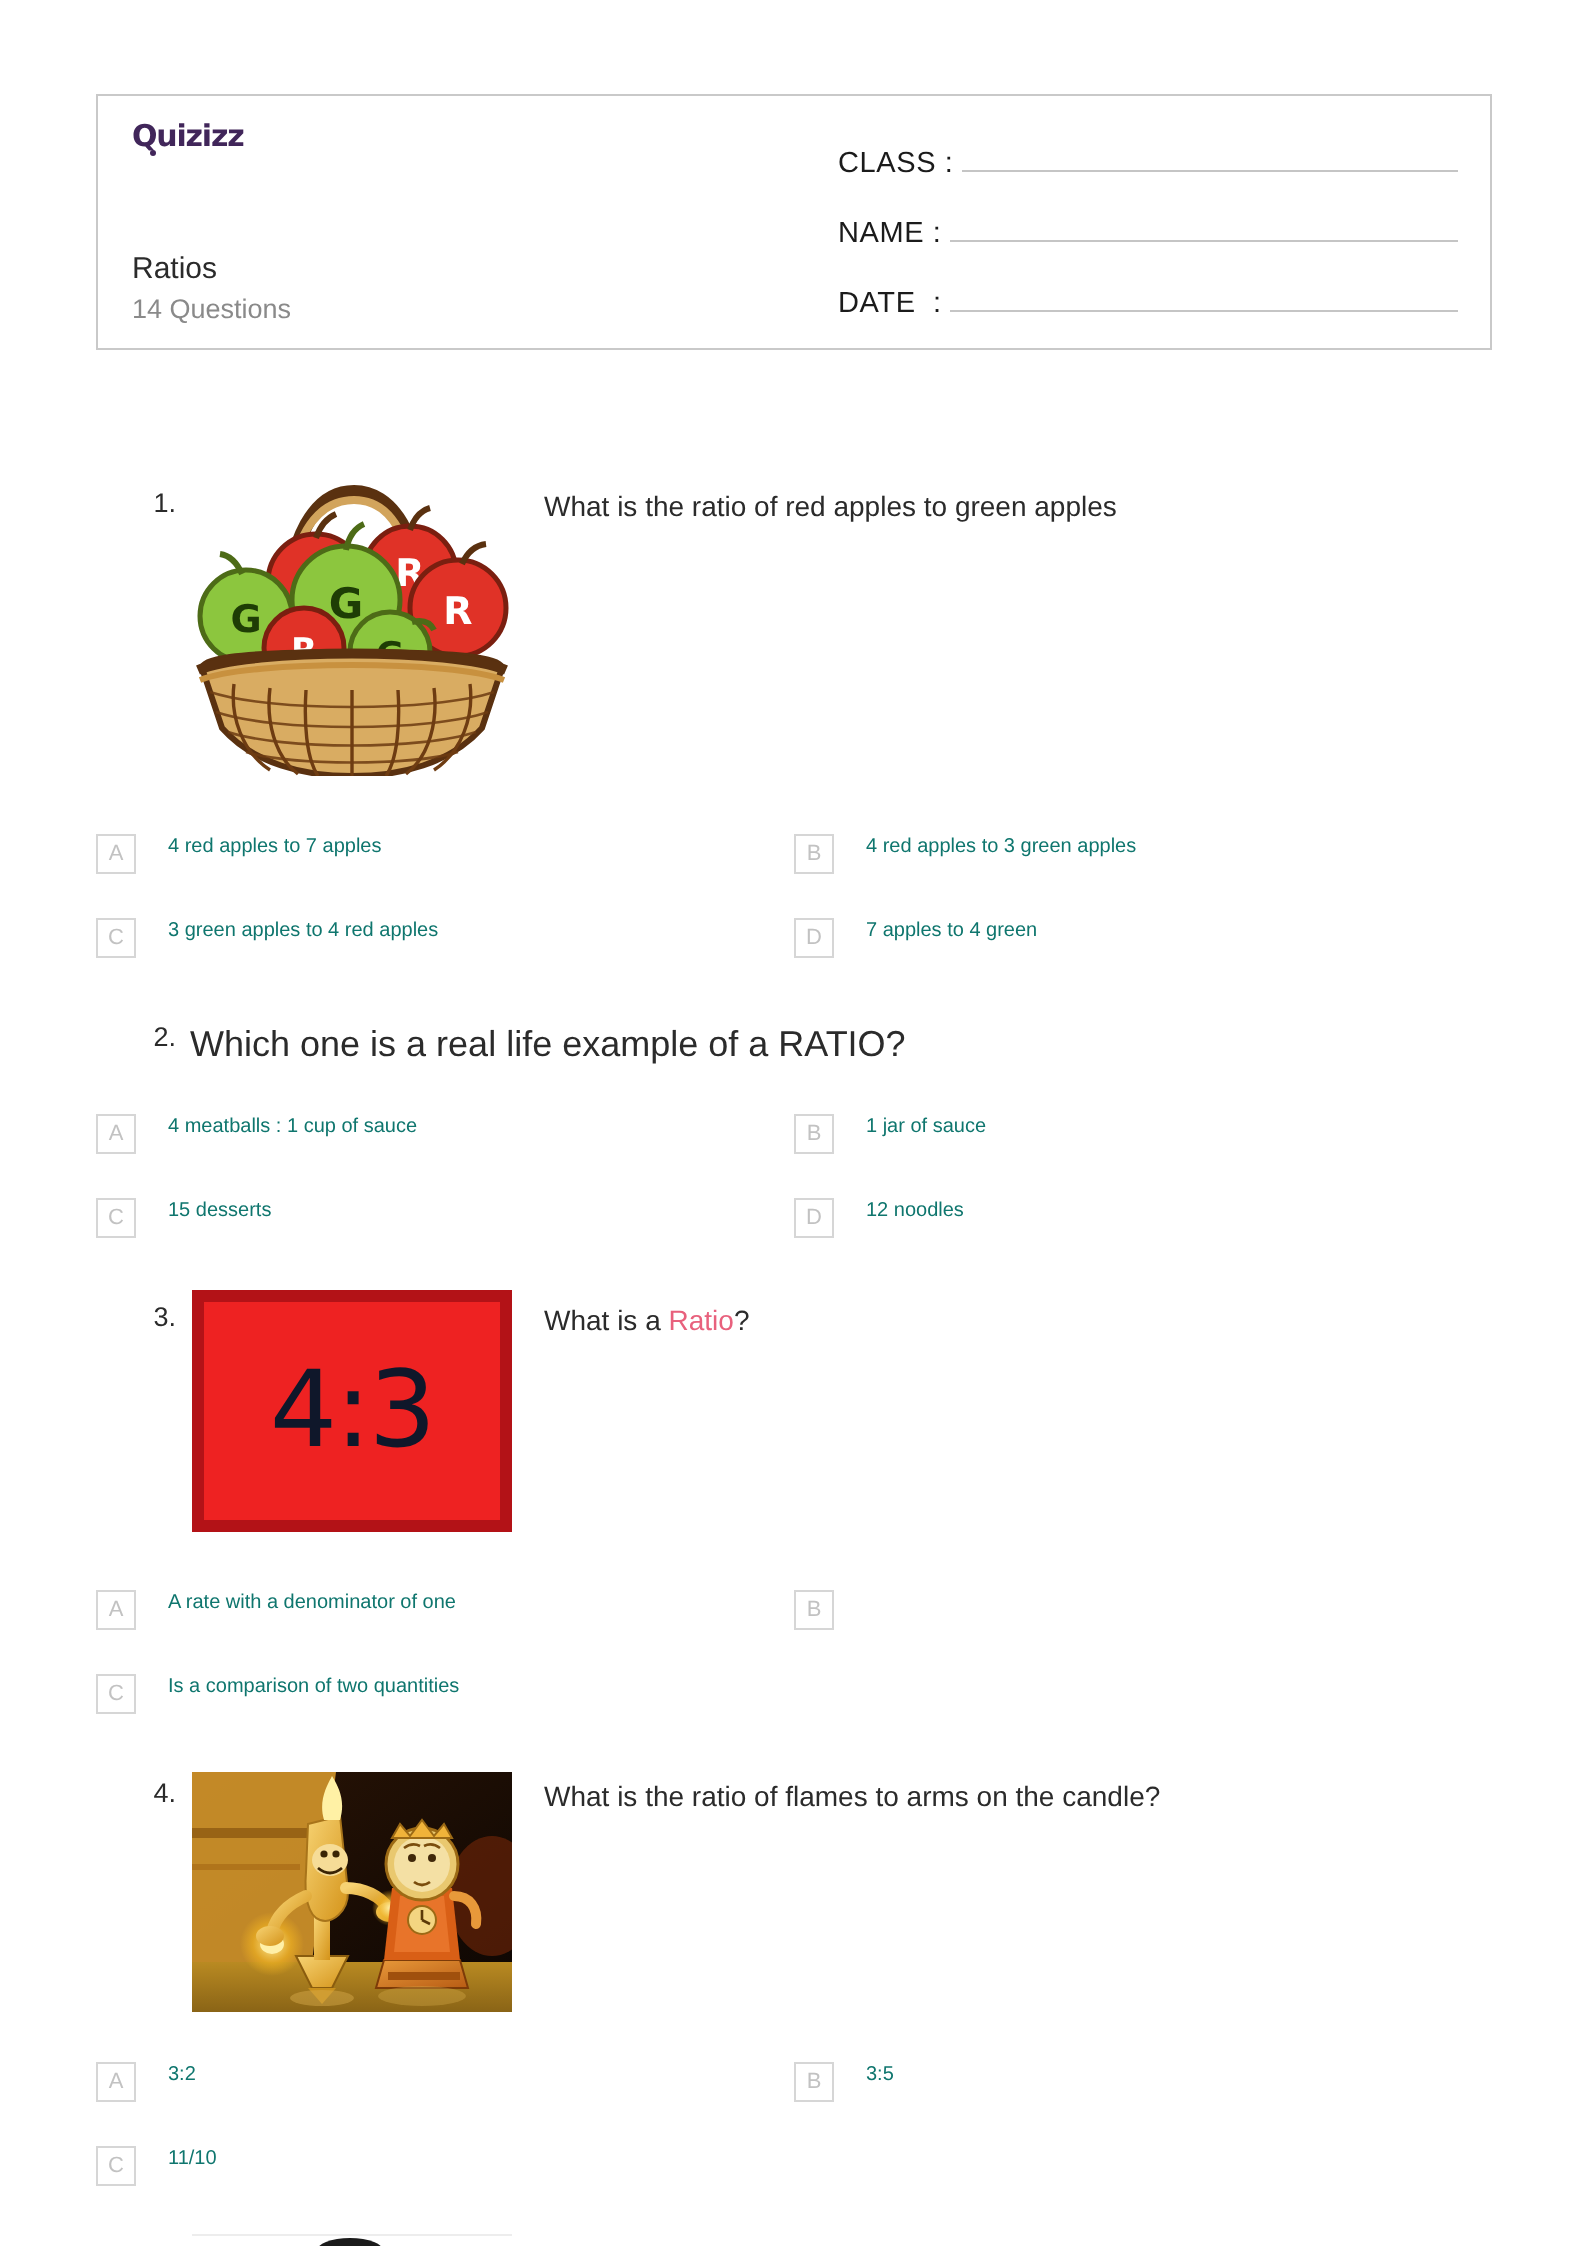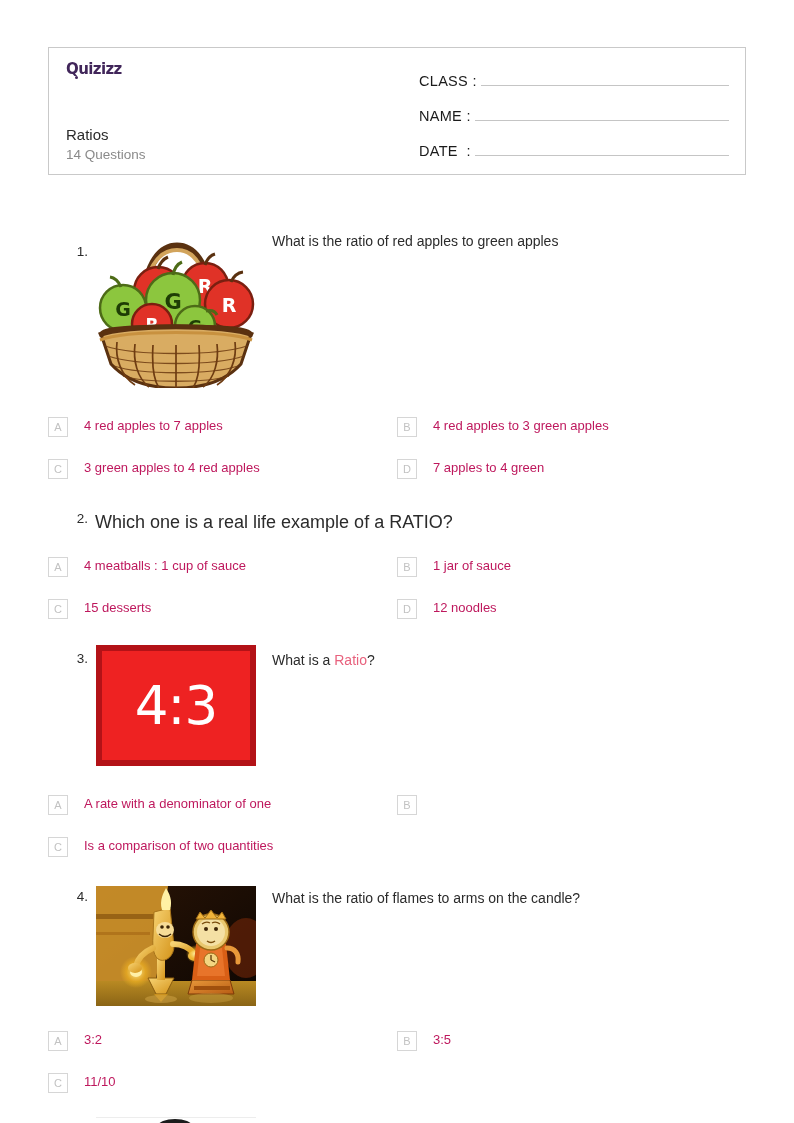--- a/index.html
+++ b/index.html
@@ -144,22 +144,22 @@
     color: #c2c2c2;
     font-size: 11px;
     display: flex;
     align-items: center;
     justify-content: center;
     flex: 0 0 auto;
     background: #fff;
   }
   .opt-text {
     margin-left: 16px;
-    font-size: 13px;
-    color: #be185d;
+    font-size: 10px;
+    color: #0f766e;
     line-height: 1.35;
     white-space: nowrap;
   }
 
   
   .art-apples {
     position: absolute;
     left: 95px;
     top: 238px;
     width: 162px;
@@ -176,21 +176,21 @@
     height: 121px;
     background: #ee2222;
     border: 6px solid #b31217;
     box-sizing: border-box;
     display: flex;
     align-items: center;
     justify-content: center;
   }
   .art-ratio span {
     font-size: 53px;
-    color: #ffffff;
+    color: #0f172a;
     font-family: "DejaVu Sans", sans-serif;
     letter-spacing: -1px;
     line-height: 1;
     text-align: center;
   }
 
   
   .art-candle {
     position: absolute;
     left: 96px;
@@ -254,21 +254,21 @@
       </div>
       <div class="field-row">
         <span class="field-label">DATE  :</span>
         <span class="field-line"></span>
       </div>
     </div>
   </div>
 
   <div class="q-block">
     <div class="q-num" style="top:244px">1.</div>
-    <div class="q-text" style="top:232px">What is the ratio of red apples to green apples</div>
+    <div class="q-text" style="top:244px">What is the ratio of red apples to green apples</div>
 
     <div class="art-apples">
       <svg width="162" height="150" viewBox="0 0 162 150" xmlns="http://www.w3.org/2000/svg">
 
         <path d="M48 78 C48 28 64 8 82 8 C100 8 116 28 116 74" fill="none" stroke="#5a3110" stroke-width="7"></path>
         <path d="M48 78 C48 30 64 12 82 12 C100 12 113 30 113 74" fill="none" stroke="#d2a45c" stroke-width="4"></path>
 
         <g>
 
           <circle cx="63" cy="53" r="24" fill="#e03227" stroke="#7a1f10" stroke-width="2.5"></circle>

